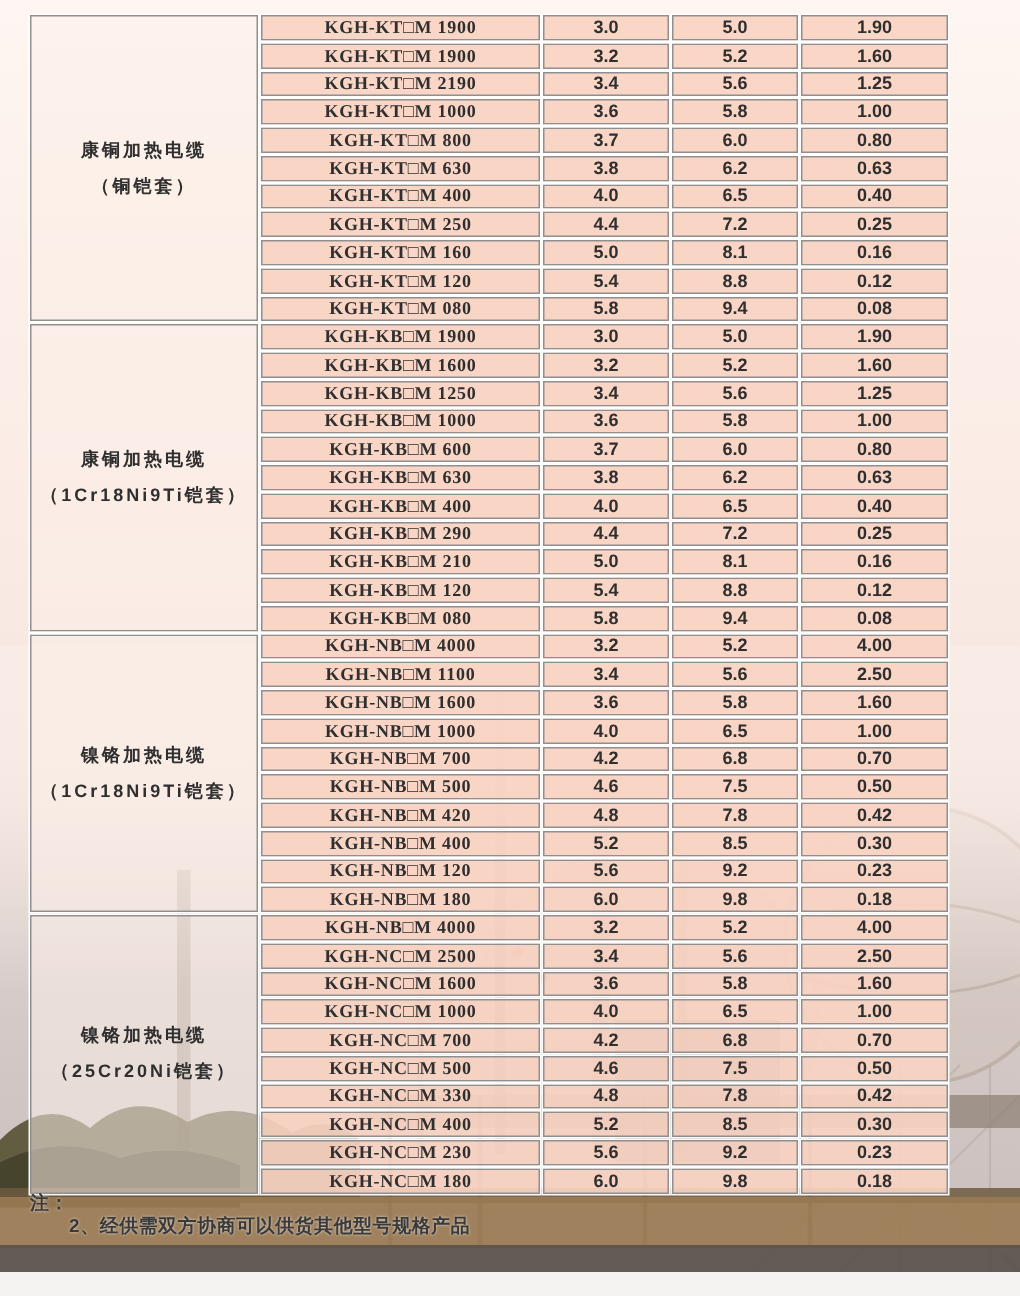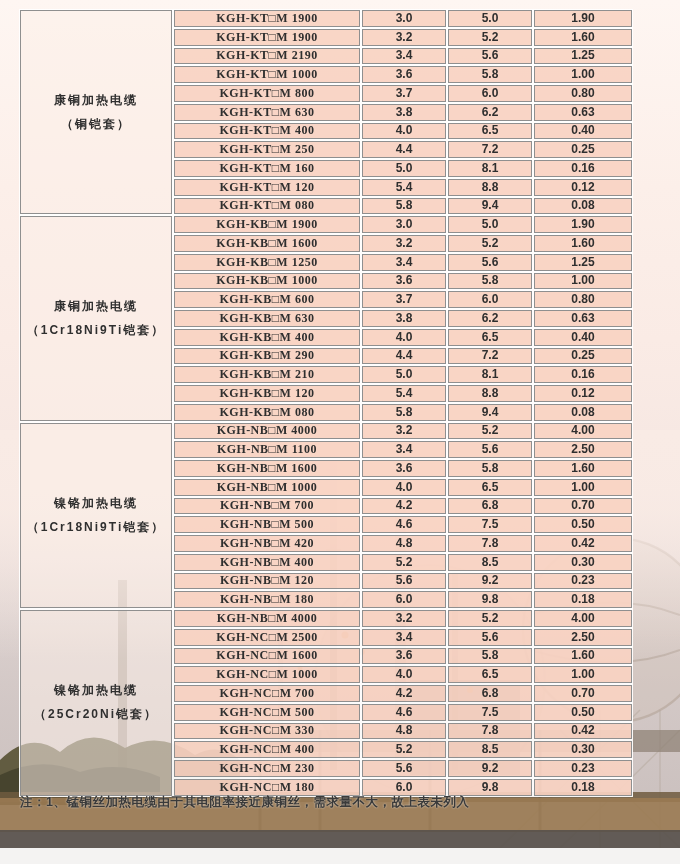--- a/index.html
+++ b/index.html
@@ -406,15 +406,18 @@
         <td class="value-cell">6.0</td>
         <td class="value-cell">9.8</td>
         <td class="value-cell">0.18</td>
       </tr>
     </tbody>
 </table>
 
 <div class="notes">
   <div class="note-row">
     <span class="note-prefix">注：</span>
-    <span>1、锰铜丝加热电缆由于其电阻率接近康铜丝，需求量不大，故上表未列入</span>
+  </div>
+  <div class="note-row">
+    <span class="note-indent"></span>
+    <span>2、经供需双方协商可以供货其他型号规格产品</span>
   </div>
 </div>
 
 </body></html>

